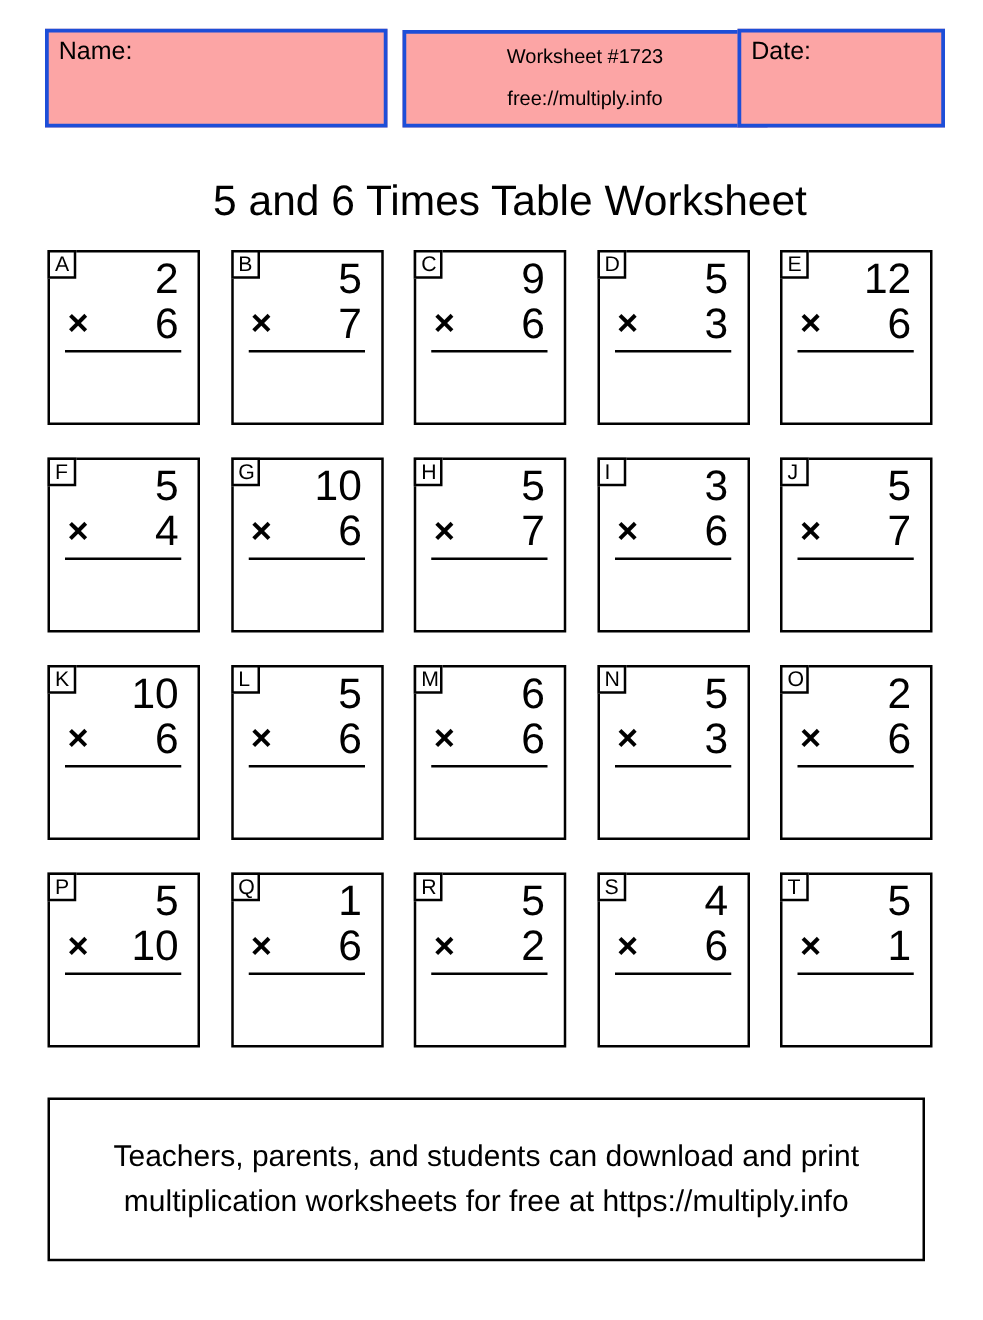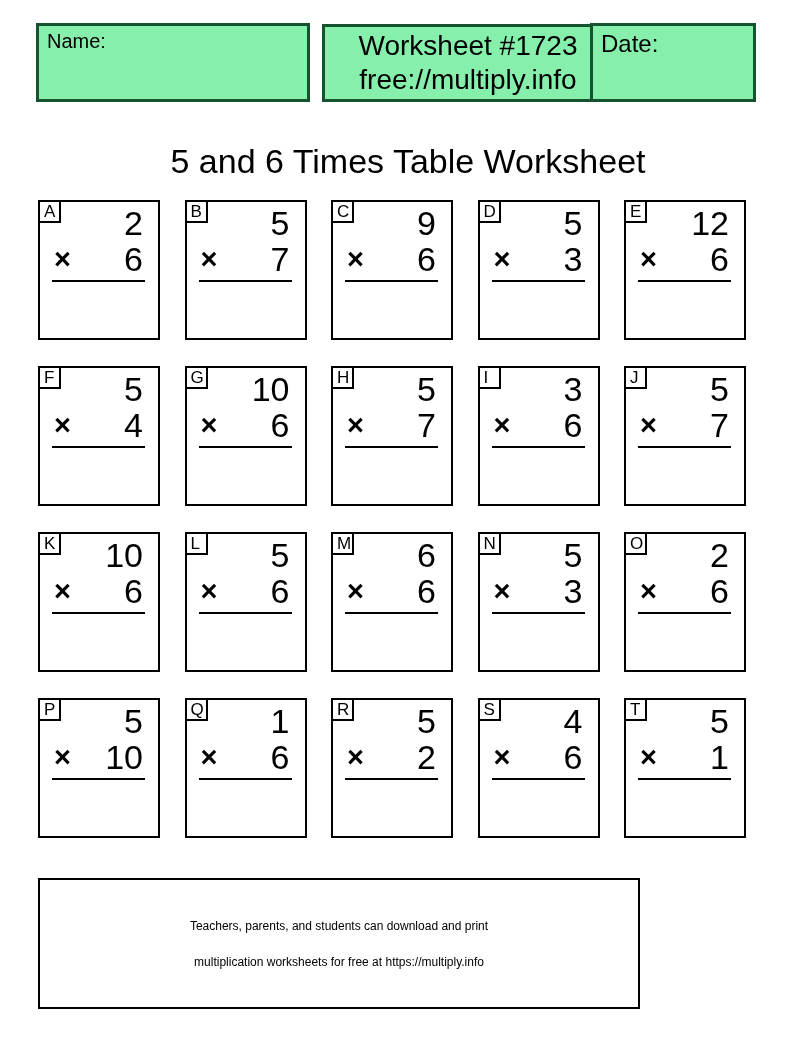--- a/index.html
+++ b/index.html
@@ -10,28 +10,28 @@
     height: 1056px;
     background: #ffffff;
     color: #000000;
     font-family: "Liberation Sans", sans-serif;
     overflow: hidden;
   }
 
   
   .hbox {
     position: absolute;
-    border: 3px solid #14532d;
-    background: #86efac;
+    border: 3px solid #1d4ed8;
+    background: #fca5a5;
   }
   .name-box  { left: 36px;  top: 23px; width: 274px; height: 79px; padding: 4px 8px; font-size: 20px; }
   .info-box  { left: 322px; top: 24px; width: 292px; height: 78px;
                display: flex; flex-direction: column; justify-content: center;
-               text-align: center; font-size: 28px; line-height: 34px; }
-  .date-box  { left: 590px; top: 23px; width: 166px; height: 79px; padding: 4px 8px; font-size: 24px; }
+               text-align: center; font-size: 16px; line-height: 34px; }
+  .date-box  { left: 590px; top: 23px; width: 166px; height: 79px; padding: 4px 8px; font-size: 20px; }
 
   
   .title {
     position: absolute;
     top: 127px; left: 0;
     width: 100%;
     margin: 15px;
     text-align: center;
     font-size: 34px;
     font-weight: 400;
@@ -85,29 +85,29 @@
   .answer-line {
     margin: 2px 13px 0 12px;
     border-top: 2px solid #000;
   }
   .answer-space { height: 52px; }
 
   
   .footer-box {
     position: absolute;
     left: 38px; top: 878px;
-    width: 602px; height: 131px;
+    width: 702px; height: 131px;
     border: 2px solid #000;
     background: #fff;
     display: flex;
     flex-direction: column;
     justify-content: center;
     align-items: center;
     text-align: center;
-    font-size: 12px;
+    font-size: 24px;
     line-height: 36px;
   }
 </style>
 </head>
 <body>
 
 <div class="page">
 
   <div class="hbox name-box">
     <span>Name:</span>

